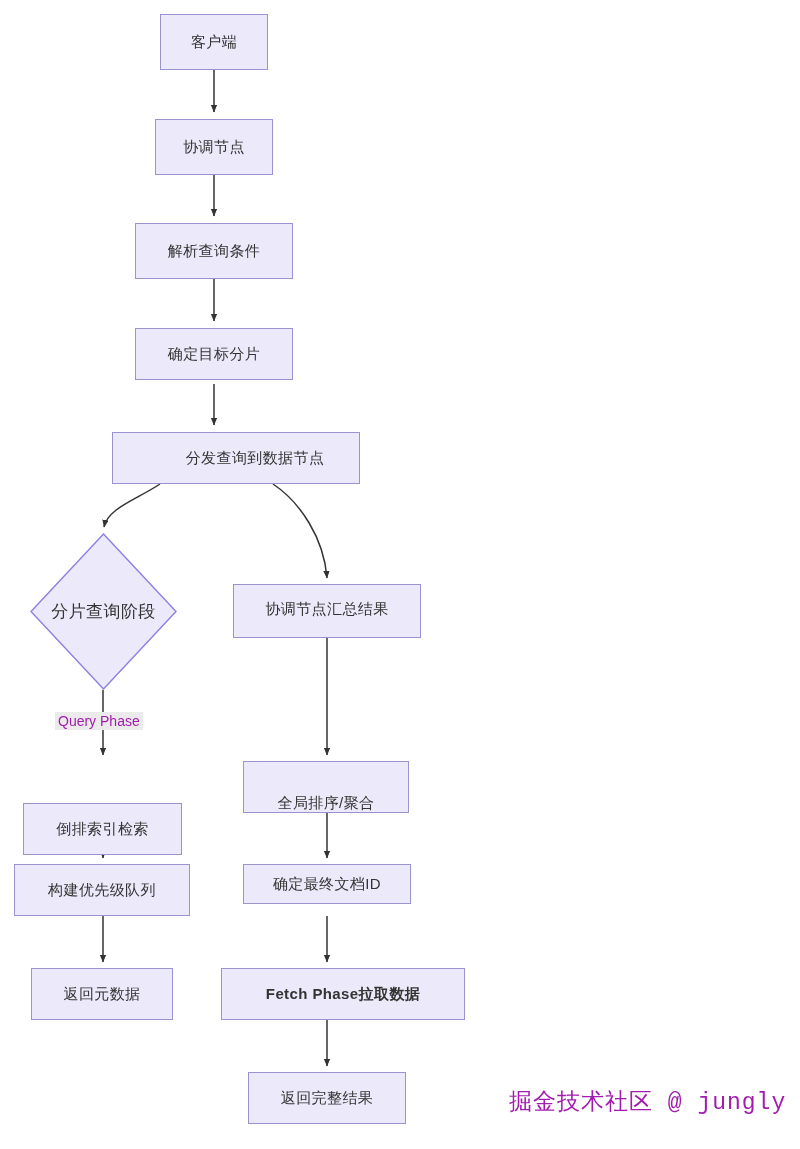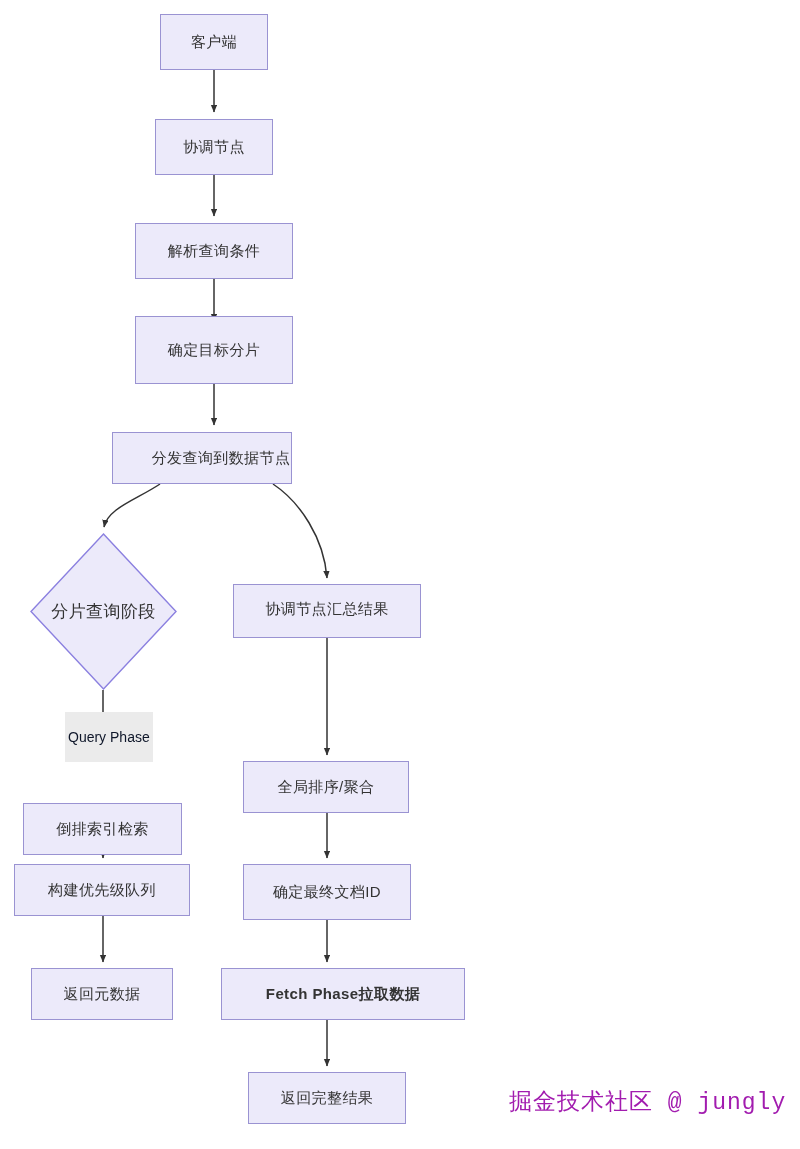--- a/index.html
+++ b/index.html
@@ -58,27 +58,26 @@
     align-items: center;
     justify-content: center;
     color: #333333;
     font-size: 17px;
     letter-spacing: 0.4px;
     white-space: nowrap;
   }
   .edge-label {
     position: absolute;
     background: #EBEBEB;
-    color: #0f172a;
+    color: #a21caf;
     font-size: 14px;
-    padding: 16px 3px;
+    padding: 0 3px;
     white-space: nowrap;
     z-index: 4;
     line-height: 1.3;
-    margin-left: 10px;
   }
   .watermark {
     position: absolute;
     color: #a21caf;
     font-size: 23px;
     letter-spacing: 1px;
     white-space: nowrap;
     z-index: 2;
     font-family: Liberation Mono, monospace;
   }
@@ -116,52 +115,52 @@
   </div>
 
   <div class="node" style="left:155px; top:119px; width:118px; height:56px;">
     <span>协调节点</span>
   </div>
 
   <div class="node" style="left:135px; top:223px; width:158px; height:56px;">
     <span>解析查询条件</span>
   </div>
 
-  <div class="node" style="left:135px; top:316px; width:158px; height:68px;">
+  <div class="node" style="left:135px; top:328px; width:158px; height:52px;">
     <span>确定目标分片</span>
   </div>
 
-  <div class="node" style="left:112px; top:432px; width:180px; height:52px;padding-left:38px;">
+  <div class="node" style="left:112px; top:432px; width:248px; height:52px;padding-left:38px;">
     <span>分发查询到数据节点</span>
   </div>
 
   <div class="diamond-wrap" style="left:30px; top:533px; width:147px; height:157px;">
     <svg class="diamond-shape" width="147" height="157" viewBox="0 0 147 157" xmlns="http://www.w3.org/2000/svg">
       <polygon points="73.5,1 146,78.5 73.5,156 1,78.5" fill="#ECEAFA" stroke="#8B80E0" stroke-width="1.4"></polygon>
     </svg>
     <div class="diamond-label">分片查询阶段</div>
   </div>
 
   <div class="node" style="left:233px; top:584px; width:188px; height:54px;font-family:Liberation Mono, monospace;">
     <span>协调节点汇总结果</span>
   </div>
 
   <div class="node" style="left:23px; top:803px; width:159px; height:52px;">
     <span>倒排索引检索</span>
   </div>
 
-  <div class="node" style="left:243px; top:761px; width:166px; height:52px;">
+  <div class="node" style="left:243px; top:761px; width:166px; height:52px;align-items:flex-end;">
     <span>全局排序/聚合</span>
   </div>
 
   <div class="node" style="left:14px; top:864px; width:176px; height:52px;">
     <span>构建优先级队列</span>
   </div>
 
-  <div class="node" style="left:243px; top:864px; width:168px; height:56px;">
+  <div class="node" style="left:243px; top:864px; width:168px; height:40px;">
     <span>确定最终文档ID</span>
   </div>
 
   <div class="node" style="left:31px; top:968px; width:142px; height:52px;">
     <span>返回元数据</span>
   </div>
 
   <div class="node" style="left:221px; top:968px; width:244px; height:52px;font-weight:bold;">
     <span>Fetch Phase拉取数据</span>
   </div>

